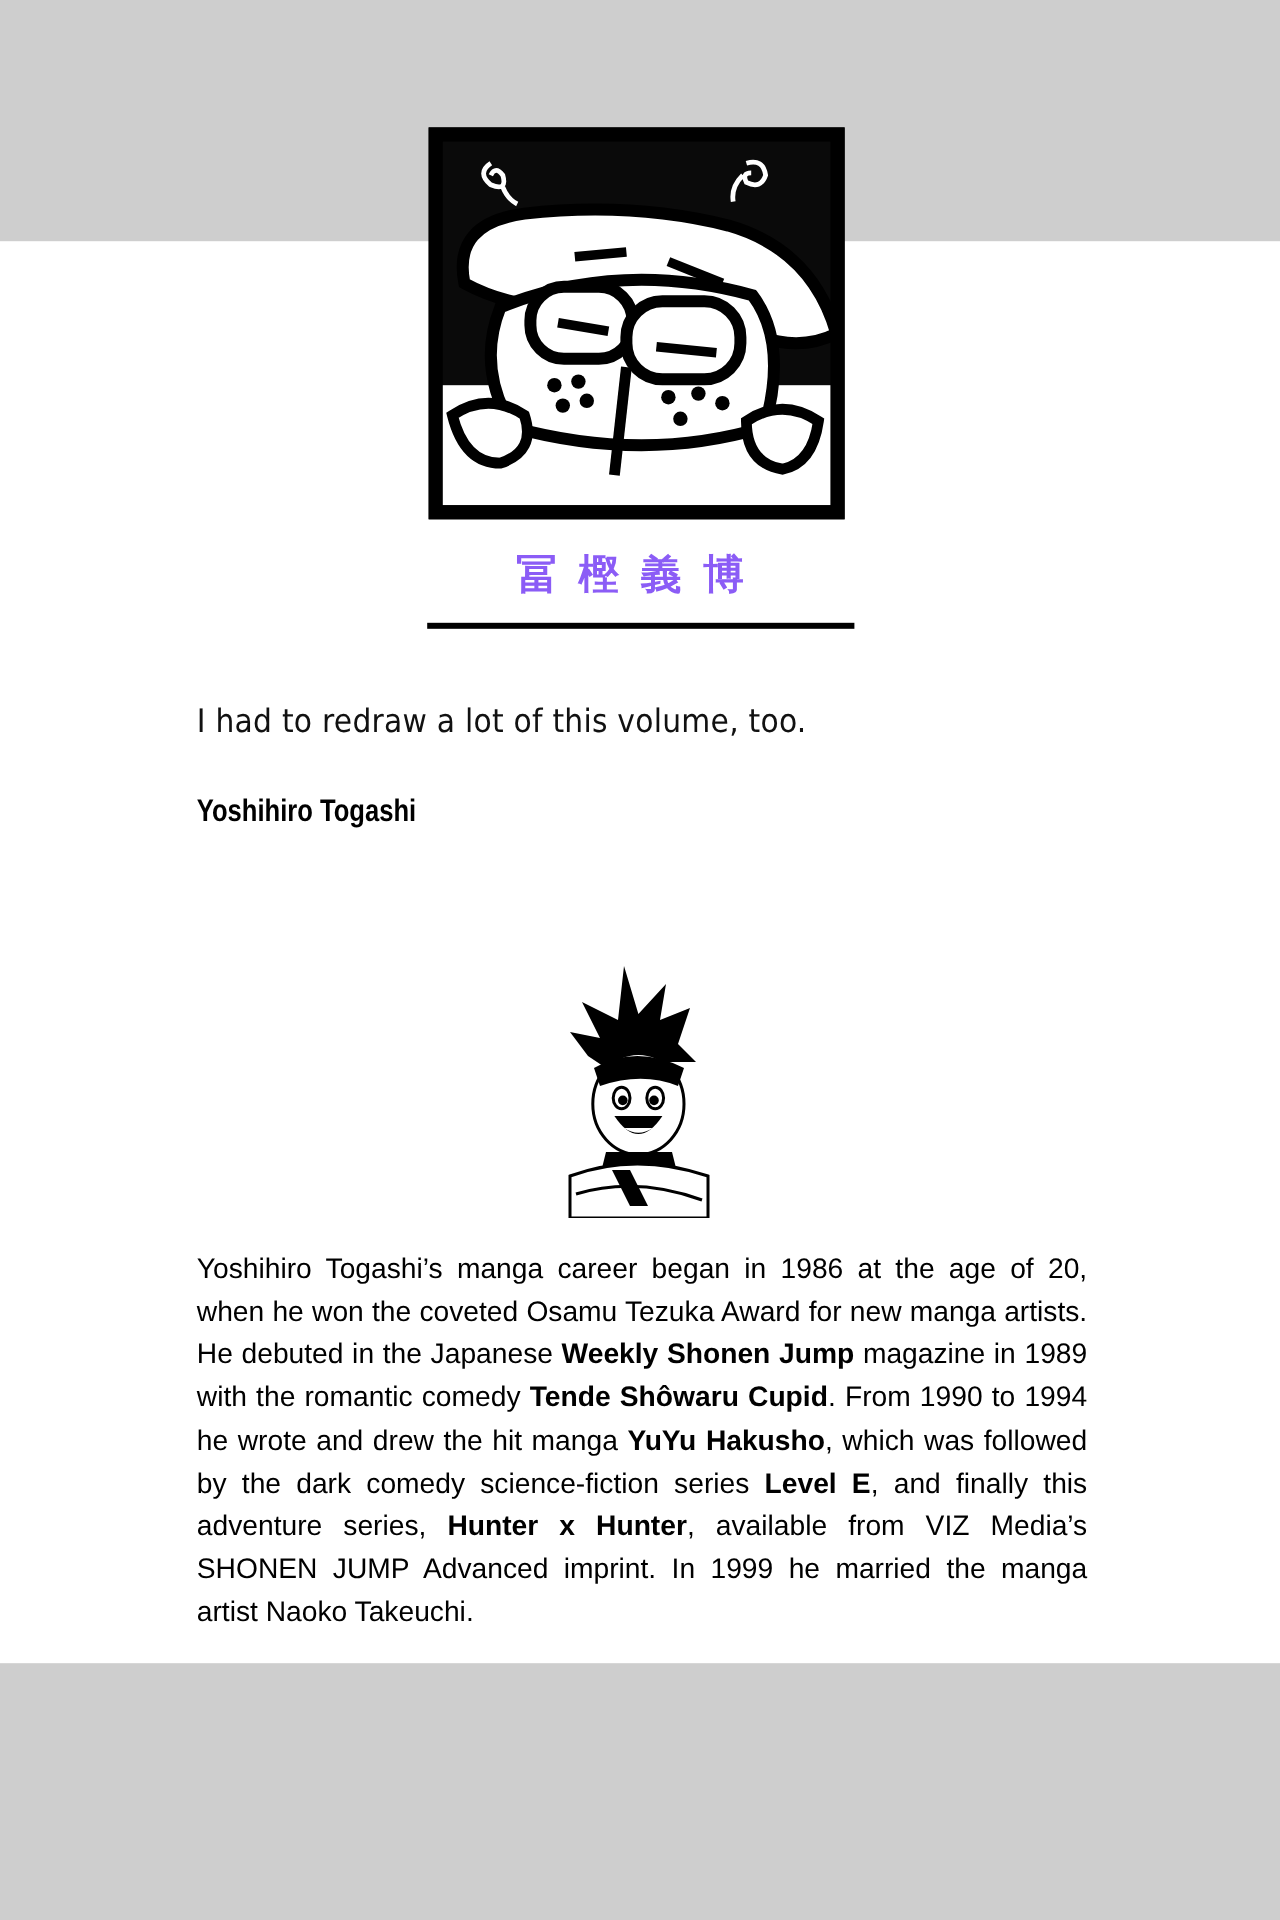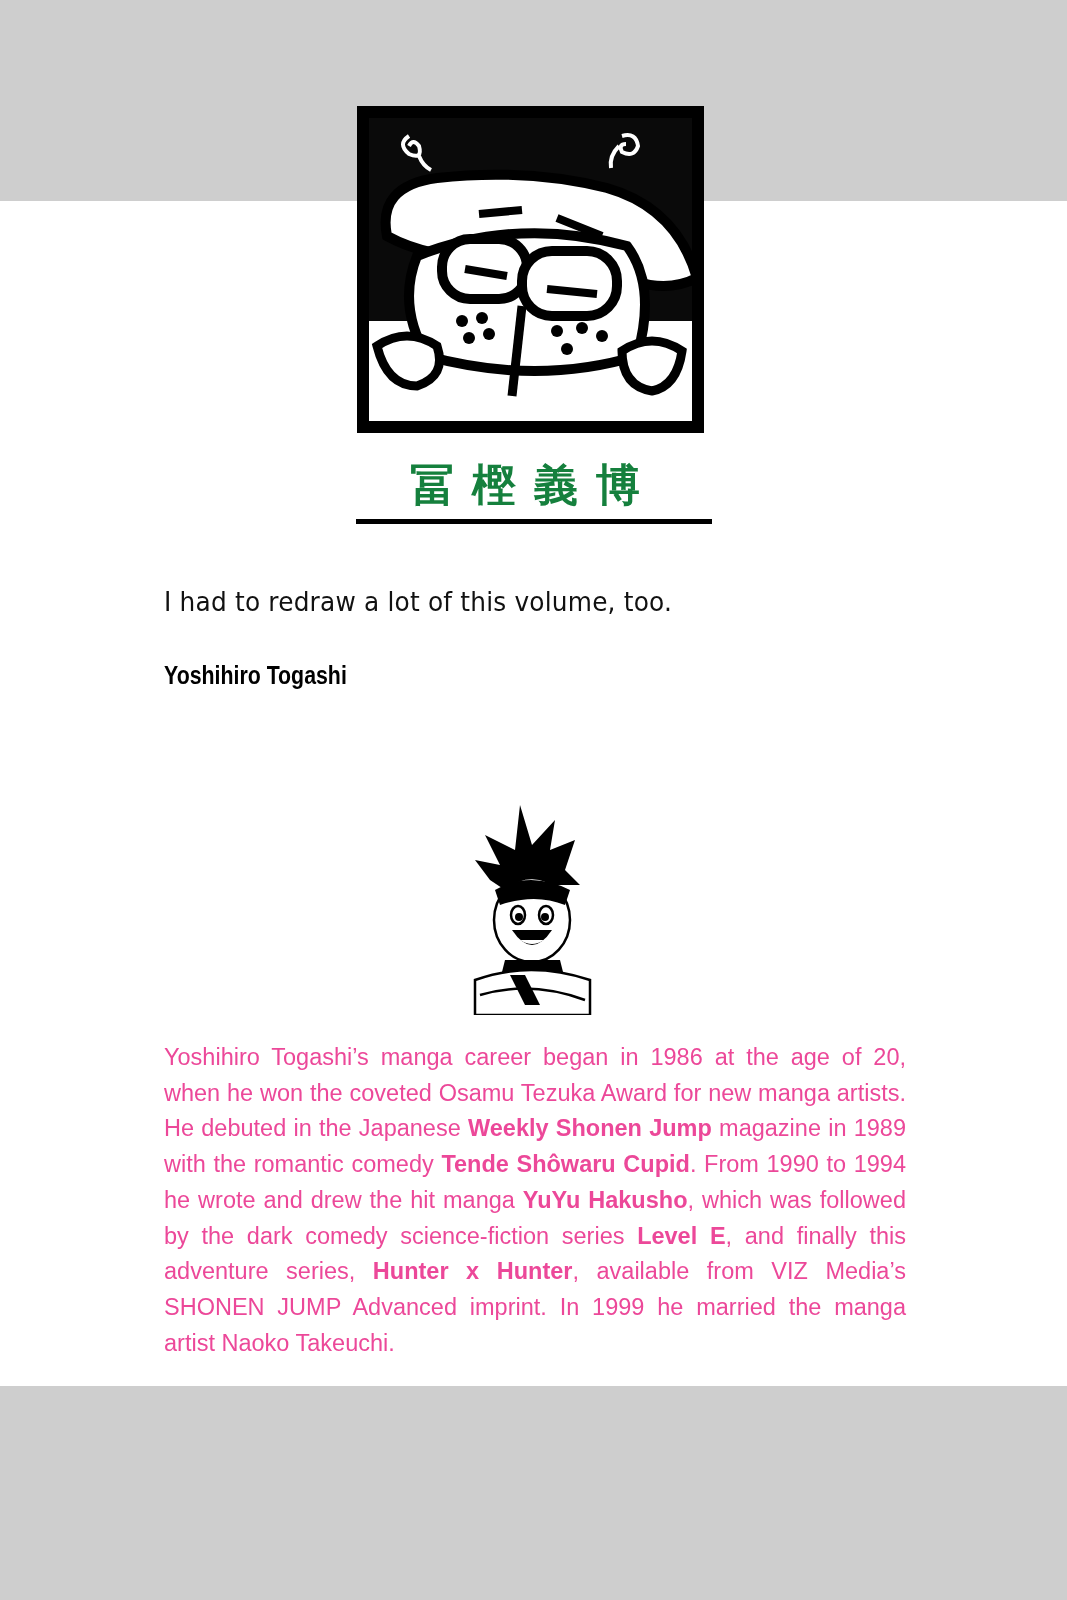--- a/index.html
+++ b/index.html
@@ -8,42 +8,42 @@
     background: #ffffff;
     font-family: "Liberation Sans", sans-serif;
     color: #111;
   }
   .band-top { position: absolute; left: 0; top: 0; width: 1067px; height: 201px; background: #cecece; }
   .band-bottom { position: absolute; left: 0; top: 1386px; width: 1067px; height: 214px; background: #cecece; }
 
   .portrait { position: absolute; left: 357px; top: 106px; width: 347px; height: 327px; }
   .kanji-name {
     position: absolute; left: 356px; top: 456px; width: 356px; text-align: center;
-    font-family: "DejaVu Sans", sans-serif; font-size: 44px; letter-spacing: 18px;
-    color: #15803d; font-weight: bold;
+    font-family: "DejaVu Sans", sans-serif; font-size: 34px; letter-spacing: 18px;
+    color: #8b5cf6; font-weight: bold;
   }
   .rule { position: absolute; left: 356px; top: 519px; width: 356px; height: 5px; background: #000; }
 
   .quote {
     position: absolute; left: 164px; top: 586px;
     font-family: "DejaVu Sans", sans-serif; font-size: 27px; color: #111; letter-spacing: 0.2px;
     transform: scaleX(0.92); transform-origin: left top;
   }
   .signature {
     position: absolute; left: 164px; top: 660px;
     font-family: "Liberation Sans", sans-serif; font-weight: bold; font-size: 26px;
     transform: scaleX(0.82); transform-origin: left top; color: #000;
   }
 
   .mascot { position: absolute; left: 470px; top: 805px; width: 125px; height: 210px; }
 
   .bio {
     position: absolute; left: 164px; top: 1040px; width: 742px;
     font-family: "Liberation Sans", sans-serif; font-size: 23.5px; line-height: 35.7px;
-    text-align: justify; color: #ec4899;
+    text-align: justify; color: #000000;
   }
   .bio b { font-weight: bold; }
 </style>
 </head>
 <body>
 
 <div class="band-top"></div>
 <div class="band-bottom"></div>
 
 <svg class="portrait" viewBox="0 0 347 327">

